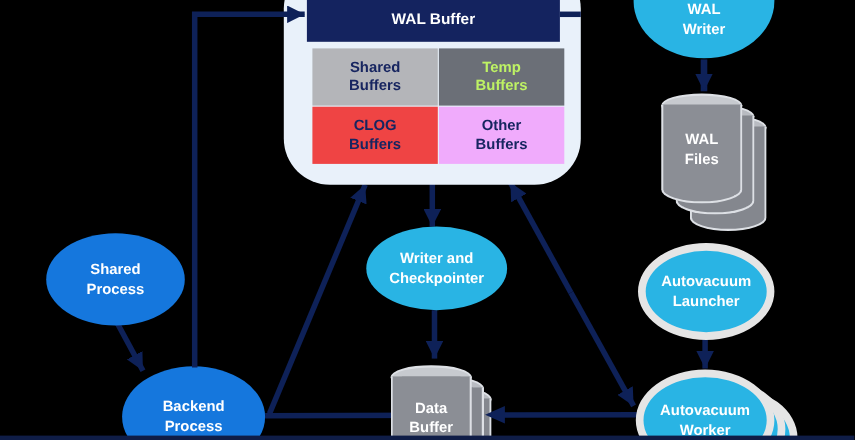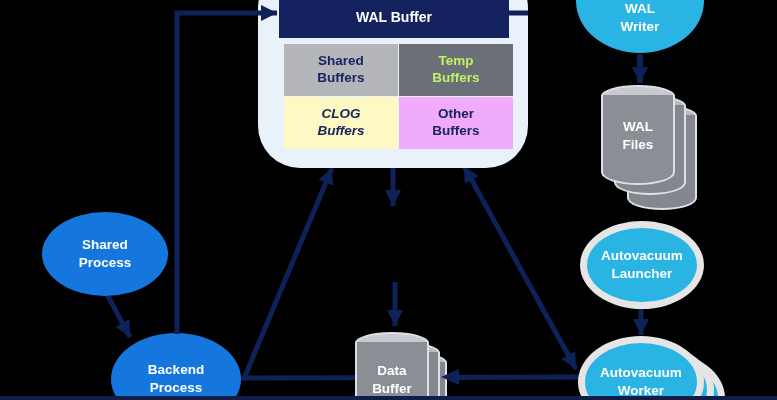--- a/index.html
+++ b/index.html
@@ -17,21 +17,21 @@
               background:#14235f;color:#fff;display:flex;align-items:flex-end;
               justify-content:center;padding-bottom:13px;box-sizing:border-box;
               font-size:14px;font-weight:bold;}
   .buf-grid{position:absolute;left:284px;top:44px;width:229px;height:104px;
             display:grid;grid-template-columns:114px 114px;grid-template-rows:52px 52px;
             gap:1px;}
   .cell{display:flex;align-items:center;justify-content:center;text-align:center;
         font-size:13.5px;font-weight:bold;line-height:1.25;white-space:pre-line;}
   .cell-shared{background:#b4b5b9;color:#172560;}
   .cell-temp{background:#6b6f77;color:#bef264;}
-  .cell-clog{background:#fef9c3;color:#172560;font-style:italic;}
+  .cell-clog{background:#ef4444;color:#172560;}
   .cell-other{background:#f0abfc;color:#172560;}
 
   
   .node{position:absolute;border-radius:50%;display:flex;align-items:center;
         justify-content:center;text-align:center;font-weight:bold;font-size:13.5px;
         line-height:1.3;white-space:pre-line;color:#fff;box-sizing:border-box;}
   .blue{background:#1577dd;}
   .cyan{background:#29b4e4;}
   .bordered{border:7px solid #e5e5e5;}
 
@@ -92,20 +92,22 @@
       <div class="cell cell-other">Other
 Buffers</div>
     </div>
 
     <div class="node cyan" style="left:576px;top:-51px;width:128px;height:104px;padding-top:34px;box-sizing:border-box;">WAL
 Writer</div>
 
     <div class="node blue" style="left:42px;top:212px;width:126px;height:84px;">Shared
 Process</div>
 
+    <div class="node cyan" style="left:333px;top:206px;width:128px;height:76px;">Writer and
+Checkpointer</div>
 
     <div class="node cyan bordered" style="left:580px;top:221px;width:124px;height:88px;">Autovacuum
 Launcher</div>
 
     <div class="node blue" style="left:111px;top:333px;width:130px;height:92px;">Backend
 Process</div>
 
     <div class="cyl back" style="left:627px;top:105px;width:70px;height:105px;">
       <div class="cap"></div>
       <div class="body"></div>

